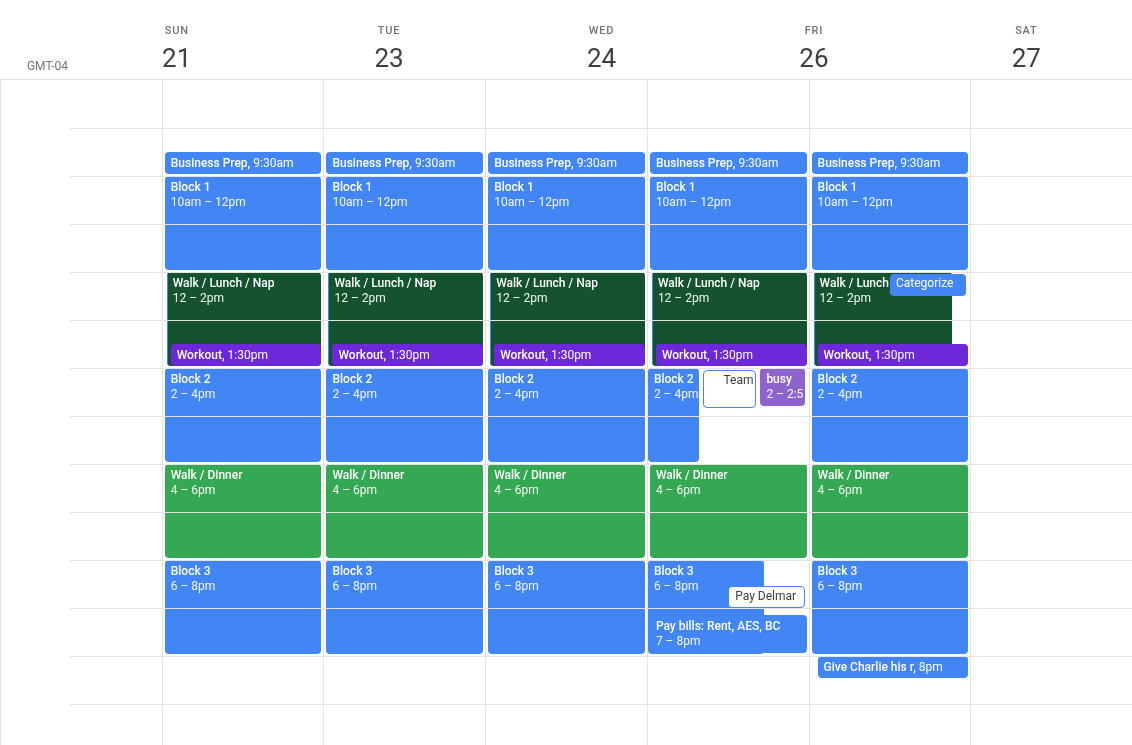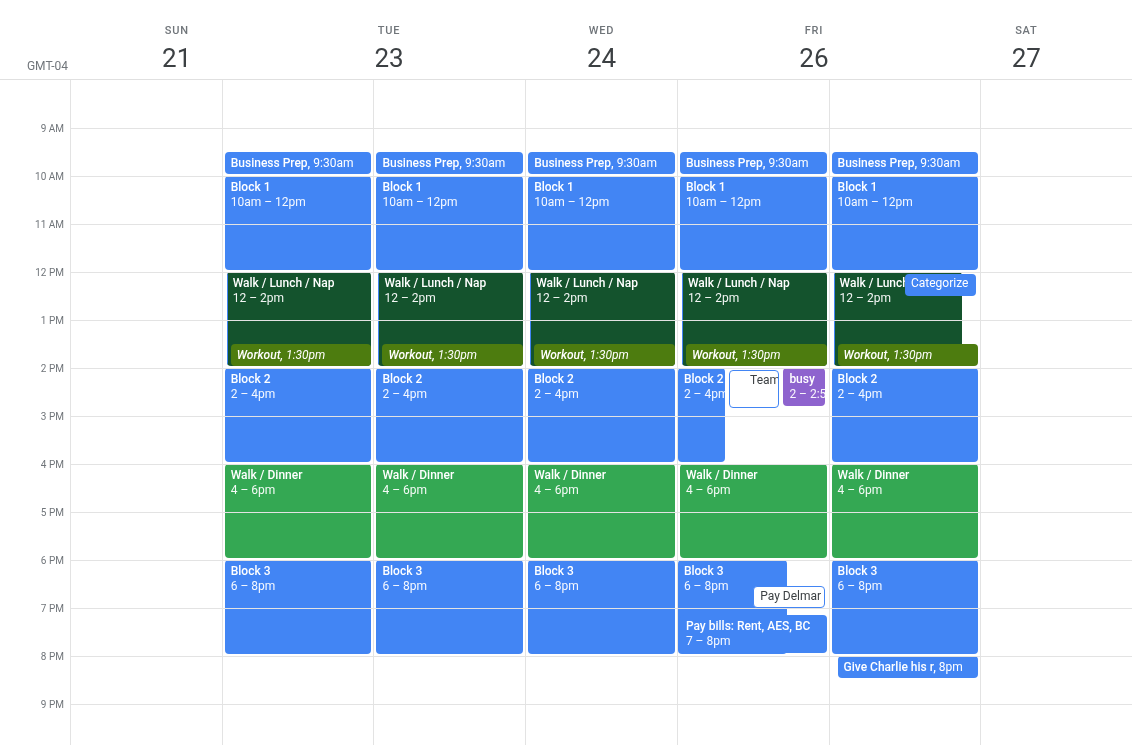--- a/index.html
+++ b/index.html
@@ -95,21 +95,21 @@
     color: #fff;
     overflow: hidden;
     white-space: nowrap;
     cursor: pointer;
     line-height: 1.25;
   }
   .event .title { font-weight: 500; }
   .event .sub { font-size: 12px; opacity: 0.95; }
   .c-blue   { background: #4285f4; }
   .c-yellow { background: #14532d; }
-  .c-red    { background: #4d7c0f; font-style: italic; }
+  .c-red    { background: #6d28d9; }
   .c-green  { background: #34a853; }
   .c-purple { background: #8e63ce; }
   .chip {
     position: absolute;
     border-radius: 4px;
     font-size: 12px;
     padding: 2px 6px;
     cursor: pointer;
     white-space: nowrap;
     overflow: hidden;
@@ -155,35 +155,20 @@
       <div class="day-head">
         <div class="dow">FRI</div>
         <div class="date">26</div>
       </div>
       <div class="day-head">
         <div class="dow">SAT</div>
         <div class="date">27</div>
       </div>
     </div>
   <div class="body">
-    <div class="times">
-        <div class="time-label" style="top: 48px;">9 AM</div>
-        <div class="time-label" style="top: 96px;">10 AM</div>
-        <div class="time-label" style="top: 144px;">11 AM</div>
-        <div class="time-label" style="top: 192px;">12 PM</div>
-        <div class="time-label" style="top: 240px;">1 PM</div>
-        <div class="time-label" style="top: 288px;">2 PM</div>
-        <div class="time-label" style="top: 336px;">3 PM</div>
-        <div class="time-label" style="top: 384px;">4 PM</div>
-        <div class="time-label" style="top: 432px;">5 PM</div>
-        <div class="time-label" style="top: 480px;">6 PM</div>
-        <div class="time-label" style="top: 528px;">7 PM</div>
-        <div class="time-label" style="top: 576px;">8 PM</div>
-        <div class="time-label" style="top: 624px;">9 PM</div>
-      </div>
     <div class="grid">
         <div class="day-col"></div>
         <div class="day-col">
           <div class="event c-blue" style="top: 72px; height: 22px;"><span class="title">Business Prep,</span><span> 9:30am</span></div>
           <div class="event c-blue" style="top: 96px; height: 94px;"><span class="title">Block 1</span><br><span class="sub">10am – 12pm</span></div>
           <div class="event c-yellow" style="top: 192px; height: 94px; left: 4px;"><div class="accent-bar c-blue" style="left: -2px;"></div><span class="title">Walk / Lunch / Nap</span><br><span class="sub">12 – 2pm</span></div>
           <div class="event c-red" style="top: 264px; height: 22px; left: 8px;"><span class="title">Workout,</span><span> 1:30pm</span></div>
           <div class="event c-blue" style="top: 288px; height: 94px;"><span class="title">Block 2</span><br><span class="sub">2 – 4pm</span></div>
           <div class="event c-green" style="top: 384px; height: 94px;"><span class="title">Walk / Dinner</span><br><span class="sub">4 – 6pm</span></div>
           <div class="event c-blue" style="top: 480px; height: 94px;"><span class="title">Block 3</span><br><span class="sub">6 – 8pm</span></div>

